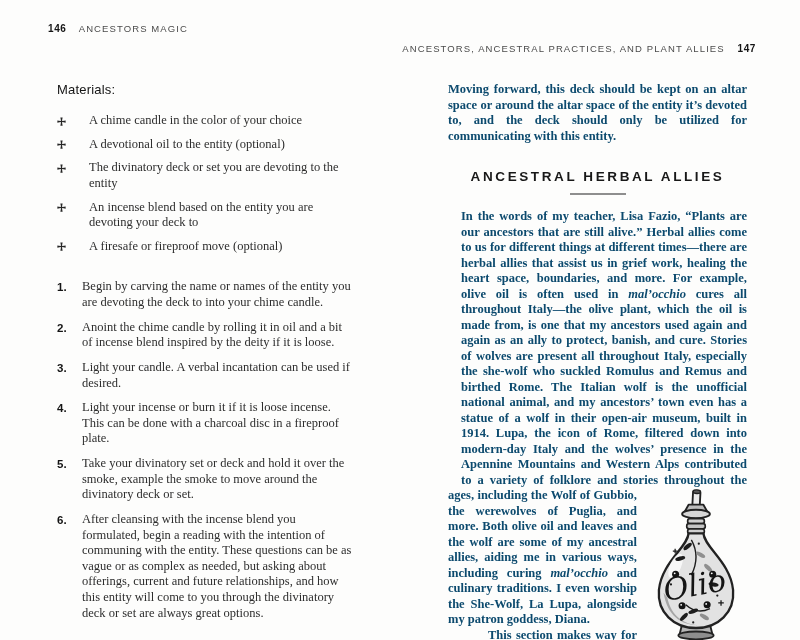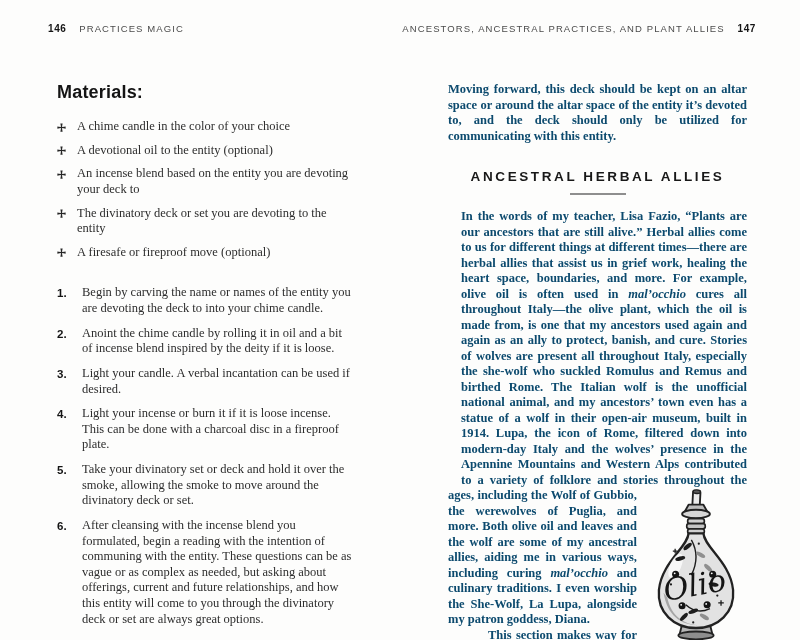--- a/index.html
+++ b/index.html
@@ -14,39 +14,39 @@
   .spread { position:absolute; inset:0; }
 
   
   .rh {
     position:absolute; top:23px;
     font-family:"Liberation Sans", sans-serif;
     font-size:9.5px; letter-spacing:1.1px;
     color:#4b4b4b; white-space:nowrap;
   }
   .rh-left { left:48px; }
-  .rh-right { right:44px; text-align:right; }
+  .rh-right { right:44px; text-align:right;margin-top:20px; }
   .folio { font-weight:bold; color:#141414; letter-spacing:0.6px; font-size:10px; }
   .rh-left .folio { margin-right:9px;text-align:center; }
   .rh-right .folio { margin-left:9px; }
 
   
   .col { position:absolute; top:82px; }
   .col-left  { left:57px;  width:298px; }
   .col-right { left:448px; width:299px; }
 
   
   .materials-h {
     font-family:"Liberation Sans", sans-serif;
-    font-size:18px; font-weight:bold; color:#141414;
+    font-size:13px; font-weight:normal; color:#141414;
     margin:0 0 16px 0; letter-spacing:0.2px;
   }
   .materials { list-style:none; margin:0 0 25px 0; padding:0; }
   .materials li {
-    display:flex; gap:11px; margin-bottom:8px;
+    display:flex; gap:23px; margin-bottom:8px;
     font-size:12.5px; line-height:1.25;
   }
   .cross { width:9px; height:9px; flex:none; margin-top:3.5px; fill:#262626; }
   .steps { list-style:none; margin:0; padding:0; }
   .steps li {
     display:flex; gap:9px; margin-bottom:9px;
     font-size:12.5px; line-height:1.25;
   }
   .num {
     font-family:"Liberation Sans", sans-serif;
@@ -75,21 +75,21 @@
   }
   i { font-style:italic; }
 </style>
 </head>
 <body>
 
 <div class="spread">
 
   <header class="rh rh-left">
     <span class="folio">146</span>
-    <span class="rh-title">PRACTICES MAGIC</span>
+    <span class="rh-title">ANCESTORS MAGIC</span>
   </header>
   <header class="rh rh-right">
     <span class="rh-title">ANCESTORS, ANCESTRAL PRACTICES, AND PLANT ALLIES</span>
     <span class="folio">147</span>
   </header>
 
   <section class="col col-left">
     <h3 class="materials-h">Materials:</h3>
 
     <ul class="materials">
@@ -102,27 +102,27 @@
       <li>
         <svg class="cross" viewBox="0 0 24 24">
             <path d="M9 1 L15 1 L13.4 9.4 L14.6 10.6 L23 9 L23 15 L14.6 13.4 L13.4 14.6 L15 23 L9 23 L10.6 14.6 L9.4 13.4 L1 15 L1 9 L9.4 10.6 L10.6 9.4 Z"></path>
           </svg>
         <span>A devotional oil to the entity (optional)</span>
       </li>
       <li>
         <svg class="cross" viewBox="0 0 24 24">
             <path d="M9 1 L15 1 L13.4 9.4 L14.6 10.6 L23 9 L23 15 L14.6 13.4 L13.4 14.6 L15 23 L9 23 L10.6 14.6 L9.4 13.4 L1 15 L1 9 L9.4 10.6 L10.6 9.4 Z"></path>
           </svg>
+        <span>The divinatory deck or set you are devoting to the entity</span>
+      </li>
+      <li>
+        <svg class="cross" viewBox="0 0 24 24">
+            <path d="M9 1 L15 1 L13.4 9.4 L14.6 10.6 L23 9 L23 15 L14.6 13.4 L13.4 14.6 L15 23 L9 23 L10.6 14.6 L9.4 13.4 L1 15 L1 9 L9.4 10.6 L10.6 9.4 Z"></path>
+          </svg>
         <span>An incense blend based on the entity you are devoting your deck to</span>
-      </li>
-      <li>
-        <svg class="cross" viewBox="0 0 24 24">
-            <path d="M9 1 L15 1 L13.4 9.4 L14.6 10.6 L23 9 L23 15 L14.6 13.4 L13.4 14.6 L15 23 L9 23 L10.6 14.6 L9.4 13.4 L1 15 L1 9 L9.4 10.6 L10.6 9.4 Z"></path>
-          </svg>
-        <span>The divinatory deck or set you are devoting to the entity</span>
       </li>
       <li>
         <svg class="cross" viewBox="0 0 24 24">
             <path d="M9 1 L15 1 L13.4 9.4 L14.6 10.6 L23 9 L23 15 L14.6 13.4 L13.4 14.6 L15 23 L9 23 L10.6 14.6 L9.4 13.4 L1 15 L1 9 L9.4 10.6 L10.6 9.4 Z"></path>
           </svg>
         <span>A firesafe or fireproof move (optional)</span>
       </li>
     </ul>
 
     <ol class="steps">
@@ -137,21 +137,21 @@
       <li>
         <span class="num">3.</span>
         <span>Light your candle. A verbal incantation can be used if desired.</span>
       </li>
       <li>
         <span class="num">4.</span>
         <span>Light your incense or burn it if it is loose incense. This can be done with a charcoal disc in a fireproof plate.</span>
       </li>
       <li>
         <span class="num">5.</span>
-        <span>Take your divinatory set or deck and hold it over the smoke, allowing the smoke to move around the divinatory deck or set.</span>
+        <span>Take your divinatory set or deck and hold it over the smoke, example the smoke to move around the divinatory deck or set.</span>
       </li>
       <li>
         <span class="num">6.</span>
         <span>After cleansing with the incense blend you formulated, begin a reading with the intention of communing with the entity. These questions can be as vague or as complex as needed, but asking about offerings, current and future relationships, and how this entity will come to you through the divinatory deck or set are always great options.</span>
       </li>
     </ol>
   </section>
 
   <section class="col col-right">
     <p class="body just">Moving forward, this deck should be kept on an altar space or around the altar space of the entity it’s devoted to, and the deck should only be utilized for communicating with this entity.</p>

